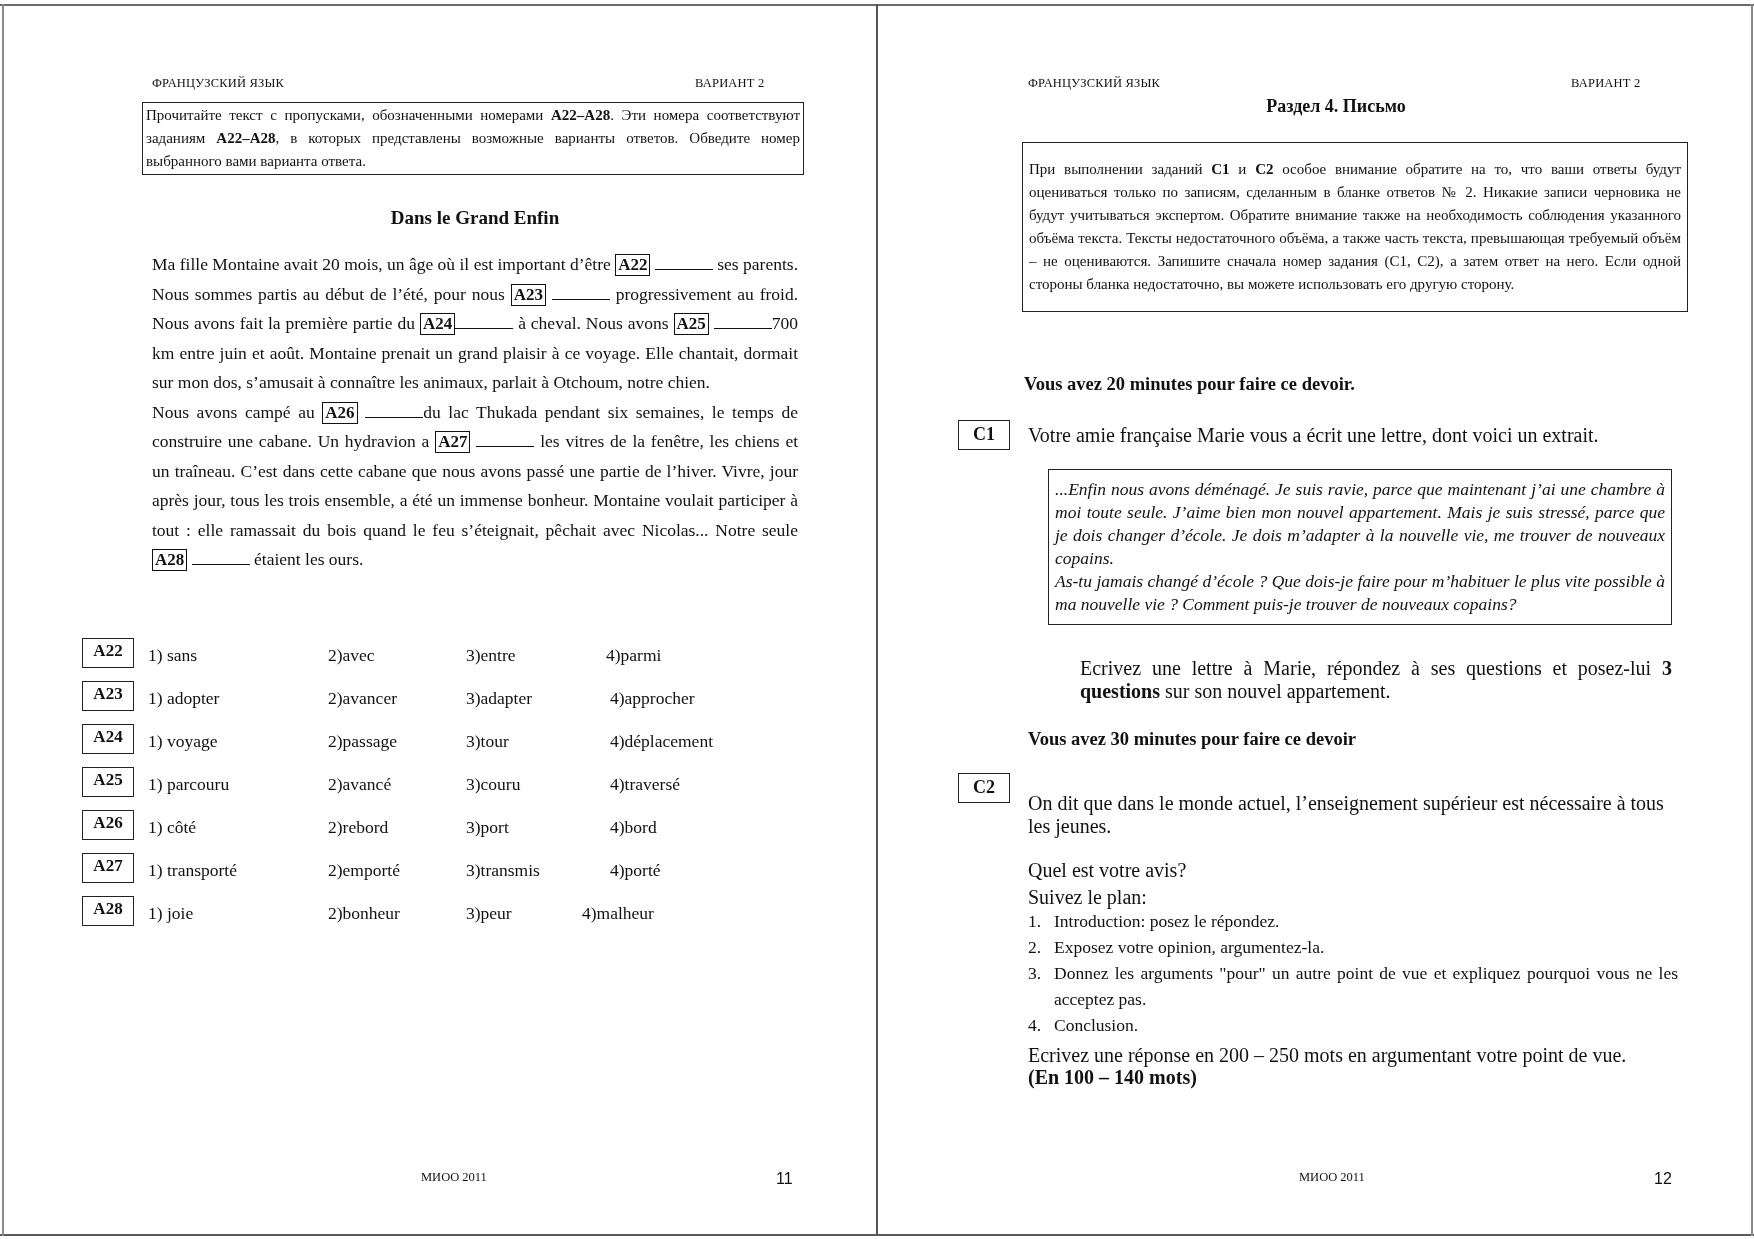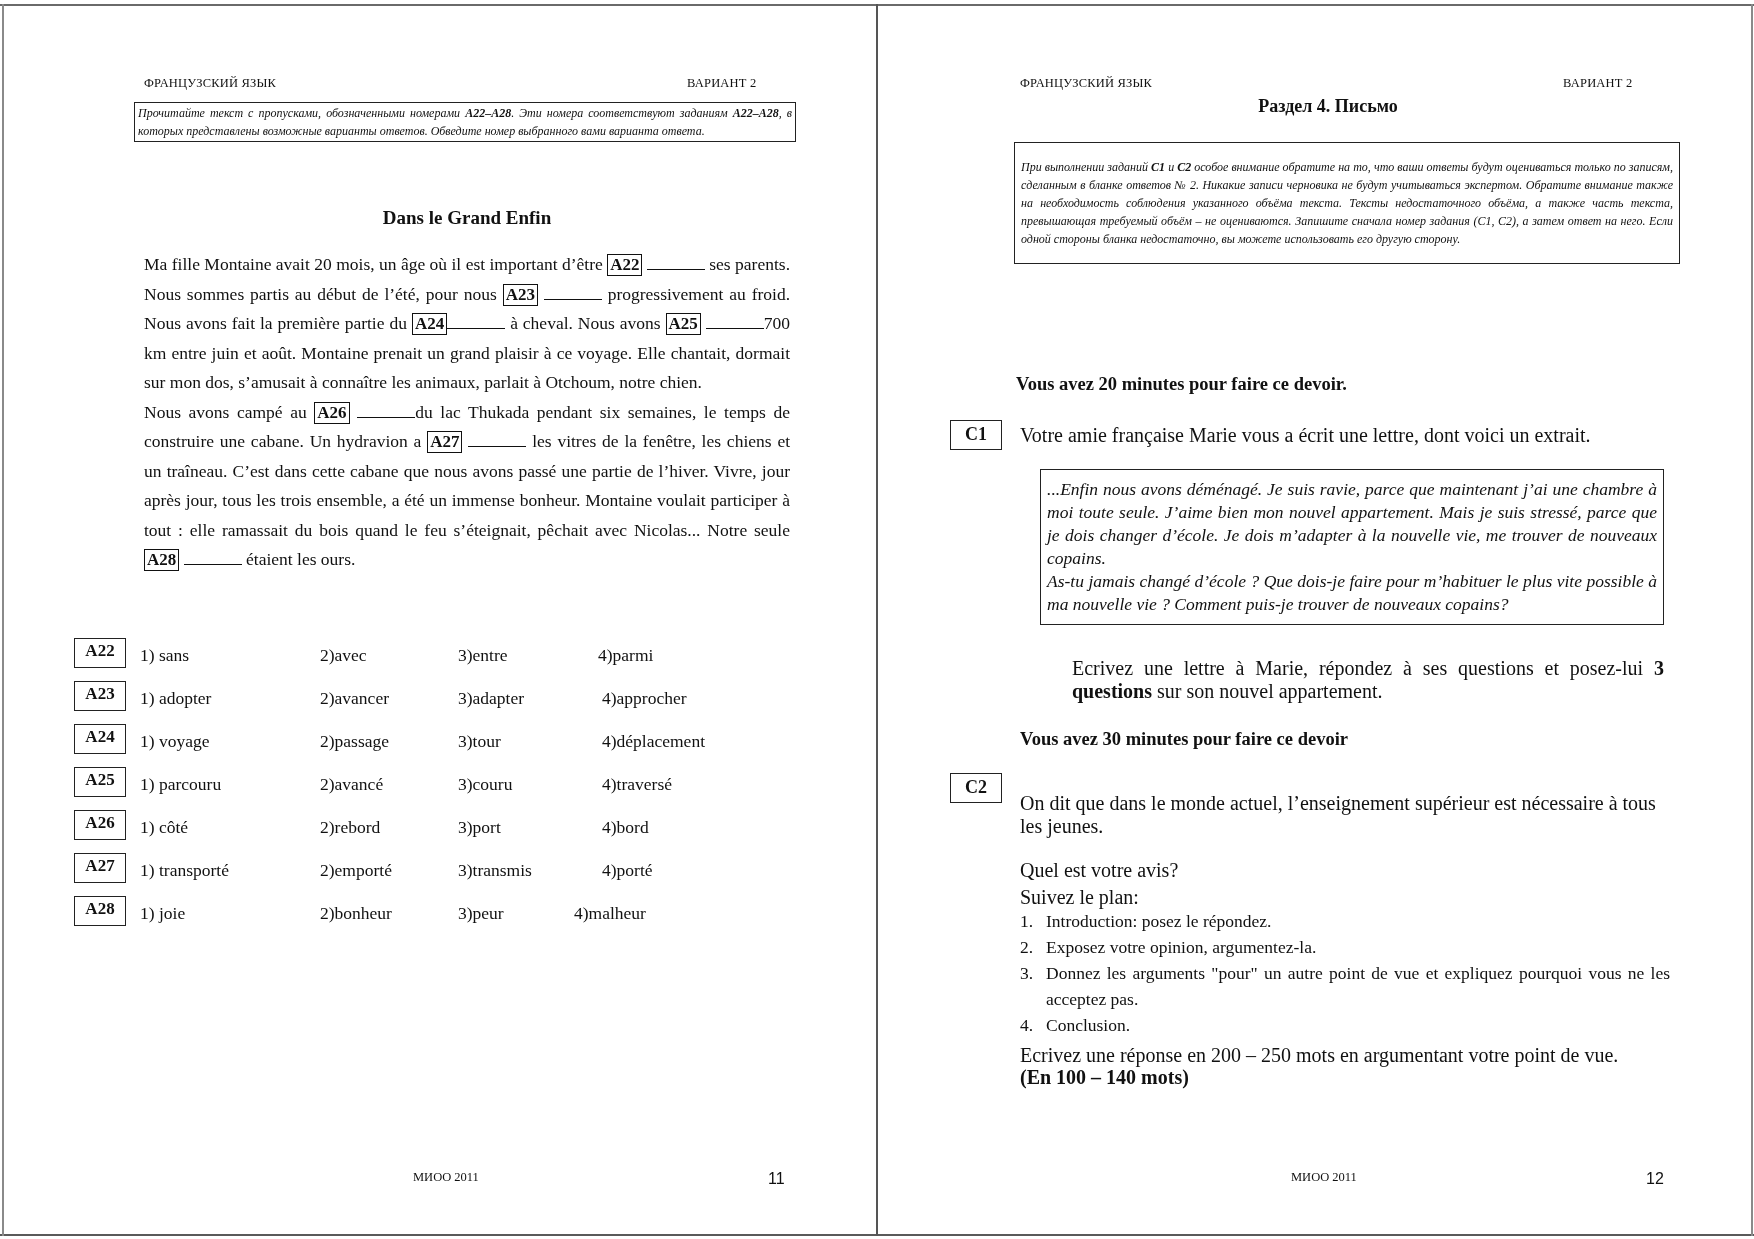--- a/index.html
+++ b/index.html
@@ -6,30 +6,30 @@
   body {
     width: 1754px; height: 1239px; position: relative; overflow: hidden;
     font-family: "Liberation Serif", serif; color: #111;
   }
   .frame-top { position: absolute; left: 0; top: 4px; width: 1754px; height: 2px; background: #6a6a6a; }
   .frame-bottom { position: absolute; left: 0; top: 1234px; width: 1754px; height: 2px; background: #5a5a5a; }
   .frame-left { position: absolute; left: 2px; top: 4px; width: 2px; height: 1232px; background: #8a8a8a; }
   .frame-right { position: absolute; left: 1751px; top: 4px; width: 2px; height: 1232px; background: #8a8a8a; }
   .divider { position: absolute; left: 876px; top: 4px; width: 2px; height: 1232px; background: #555; }
 
-  .page { position: absolute; top: 6px; height: 1042px; }
+  .page { position: absolute; top: 6px; height: 1042px; margin-left: 8px; }
   .page-left { left: 4px; width: 872px; }
   .page-right { left: 878px; width: 873px; }
 
   .abs { position: absolute; }
   .running-head { font-size: 12.5px; letter-spacing: 0.2px; }
 
   .instr-box {
     position: absolute; border: 1.5px solid #222; padding: 1px 3px;
-    font-style: italic; font-size: 12px; line-height: 18px; text-align: justify;
+    font-size: 15px; line-height: 23px; text-align: justify;
   }
   .instr-box b { font-weight: bold; }
 
   .title { font-weight: bold; font-size: 19px; text-align: center; }
 
   .para {
     position: absolute; font-size: 17.5px; line-height: 29.5px; text-align: justify;
   }
   .gap-label {
     display: inline-block; border: 1.5px solid #111; font-weight: bold;

